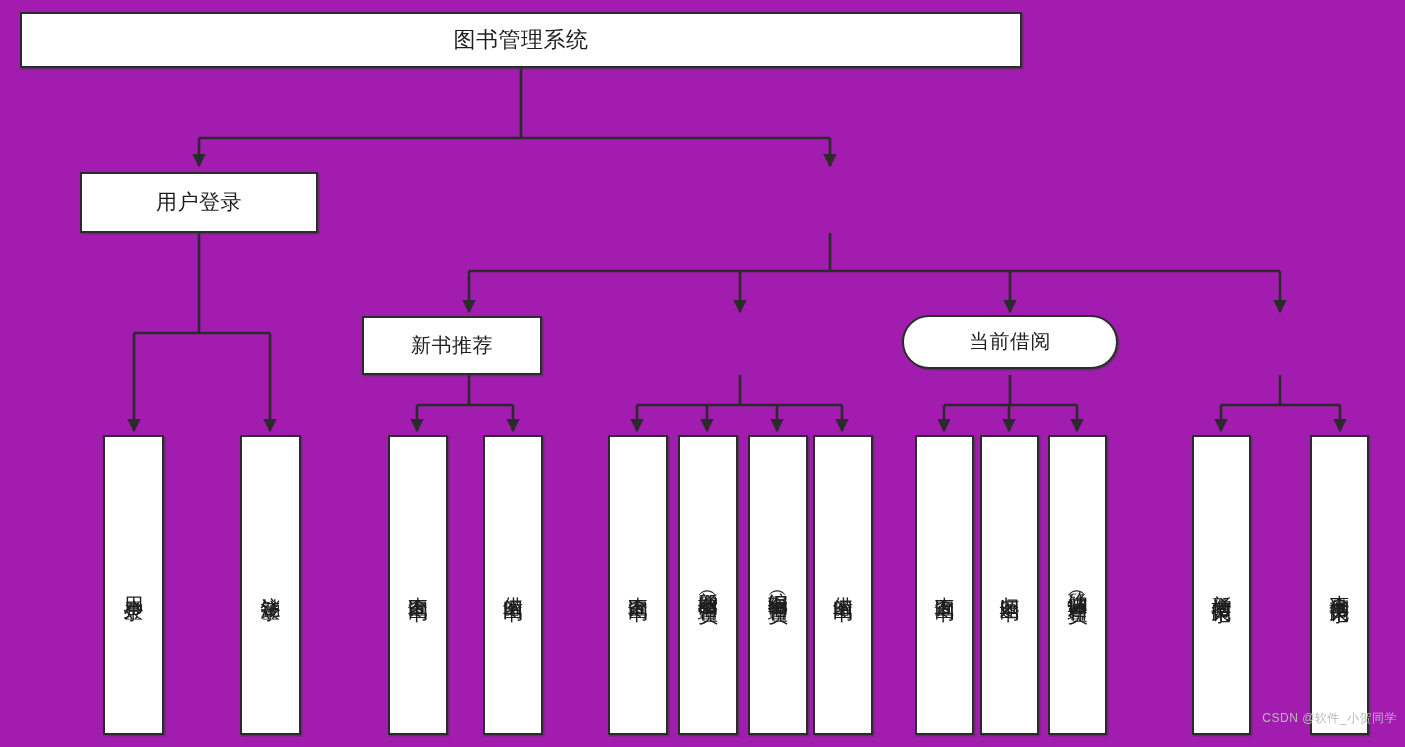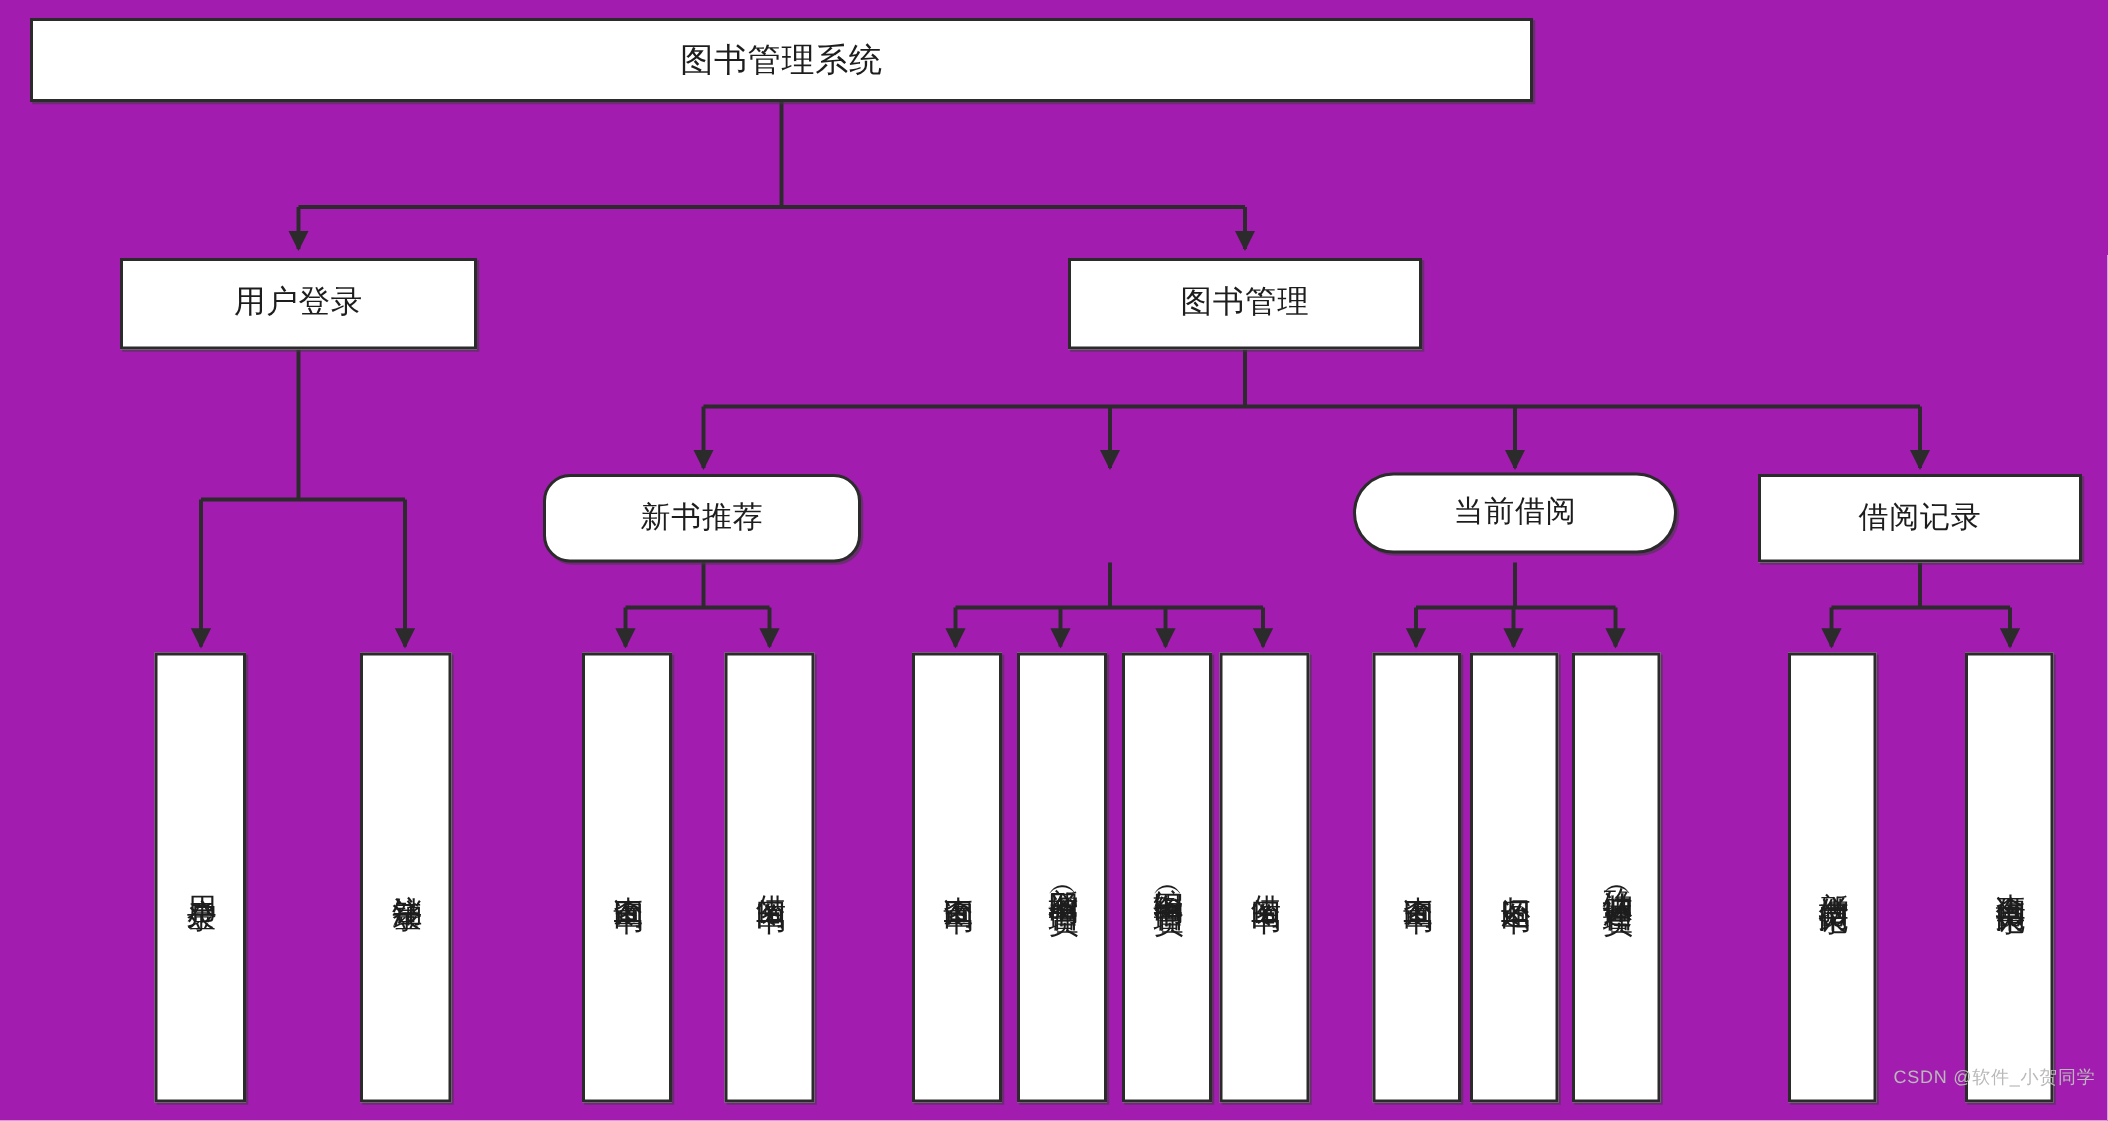--- a/index.html
+++ b/index.html
@@ -129,32 +129,26 @@
     </g>
   </svg>
 
   <div class="node root" style="left:20px; top:12px; width:1002px; height:56px;">
     <span class="label">图书管理系统</span>
   </div>
 
   <div class="node level1" style="left:80px; top:172px; width:238px; height:61px;">
     <span class="label">用户登录</span>
   </div>
-  <div class="node level1" style="left:712px; top:172px; width:236px; height:61px;">
-    <span class="label">图书管理</span>
-  </div>
 
-  <div class="node level2" style="left:362px; top:316px; width:212px; height:59px;border-radius:18px;">
+  <div class="node level2" style="left:362px; top:316px; width:180px; height:59px;">
     <span class="label">新书推荐</span>
   </div>
   <div class="node level2" style="left:902px; top:315px; width:216px; height:54px;border-radius:29px;">
     <span class="label">当前借阅</span>
-  </div>
-  <div class="node level2" style="left:1172px; top:316px; width:216px; height:59px;">
-    <span class="label">借阅记录</span>
   </div>
 
   <div class="node leaf" style="left:103px; top:435px; width:61px; height:300px;">
     <span class="label">用户登录</span>
   </div>
   <div class="node leaf" style="left:240px; top:435px; width:61px; height:300px;">
     <span class="label">注销登录</span>
   </div>
 
   <div class="node leaf" style="left:388px; top:435px; width:60px; height:300px;">

